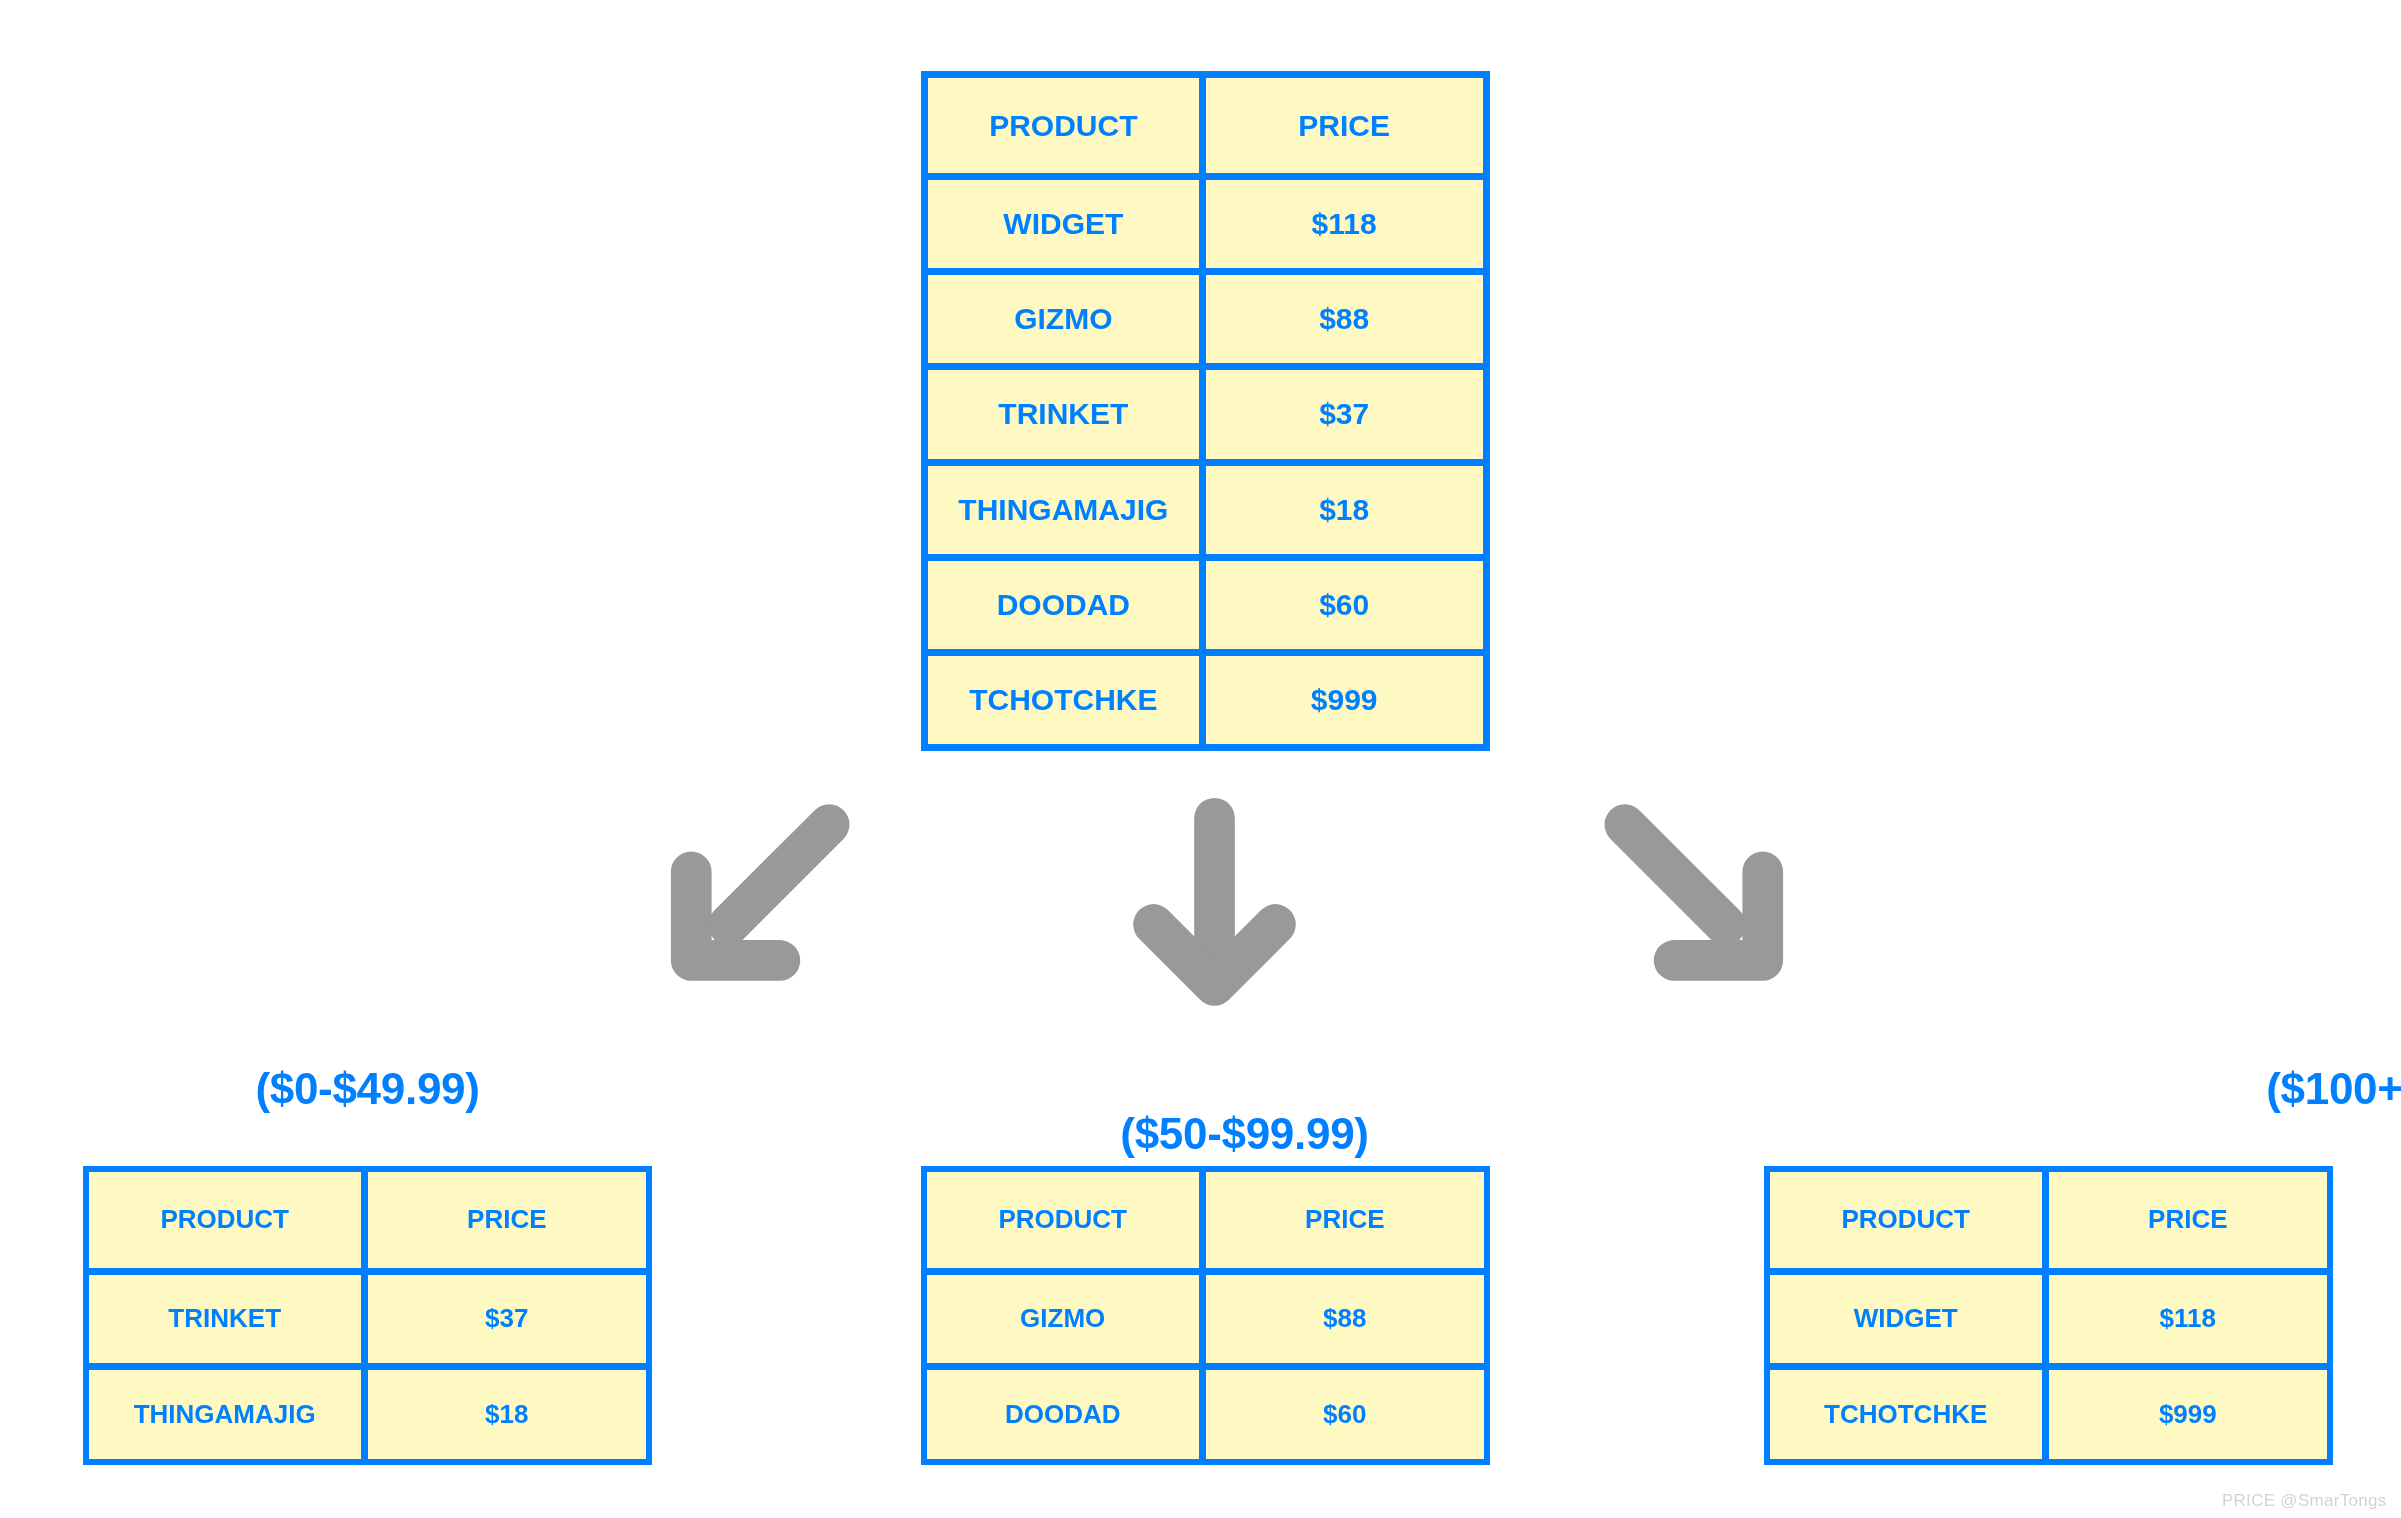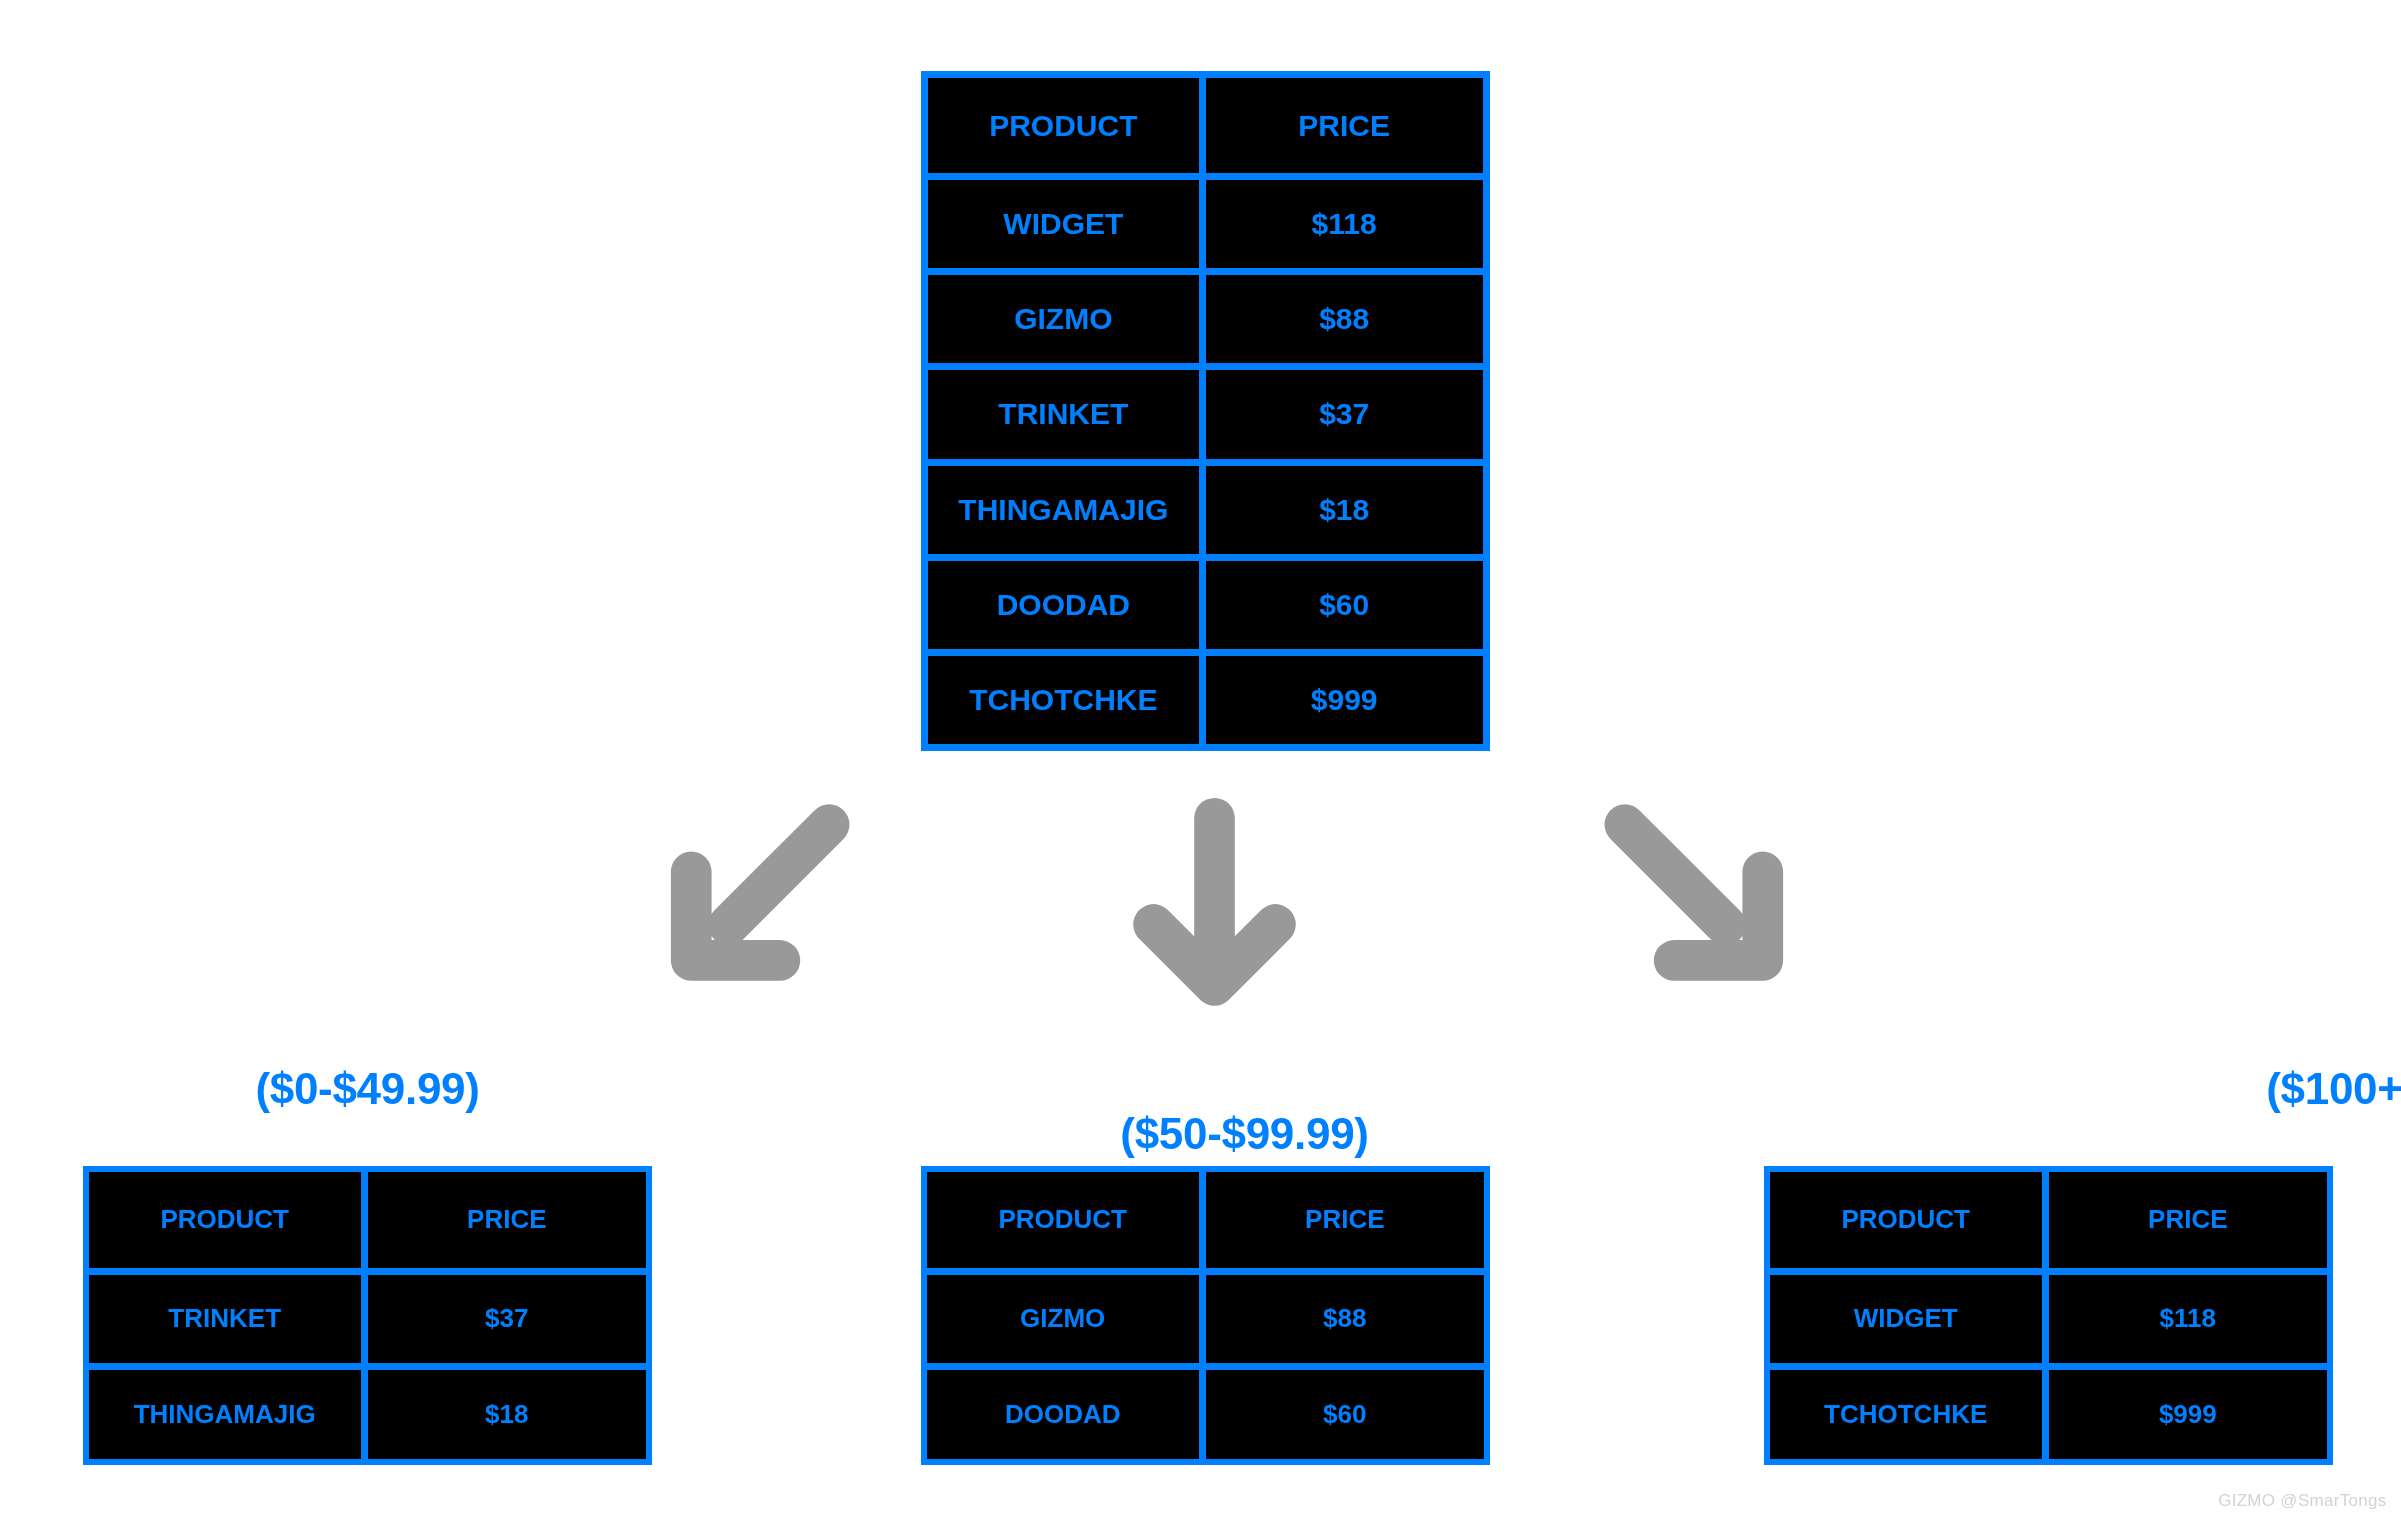--- a/index.html
+++ b/index.html
@@ -20,21 +20,21 @@
   
   .dtable {
     position: absolute;
     border-collapse: separate;
     border-spacing: 0;
     background: #0080FF;
     box-sizing: border-box;
     table-layout: fixed;
   }
   .dtable td {
-    background: #000000;
+    background: #fef9c3;
     text-align: center;
     vertical-align: middle;
     color: #0080FF;
     font-weight: bold;
     white-space: nowrap;
     box-sizing: border-box;
   }
 
   
   #main-table {
@@ -216,14 +216,14 @@
       <td class="c-product">WIDGET</td>
       <td class="c-price">$118</td>
     </tr>
     <tr>
       <td class="c-product">TCHOTCHKE</td>
       <td class="c-price">$999</td>
     </tr>
   </tbody>
 </table>
 
-<div id="watermark">GIZMO @SmarTongs</div>
+<div id="watermark">PRICE @SmarTongs</div>
 
 
 </body></html>

